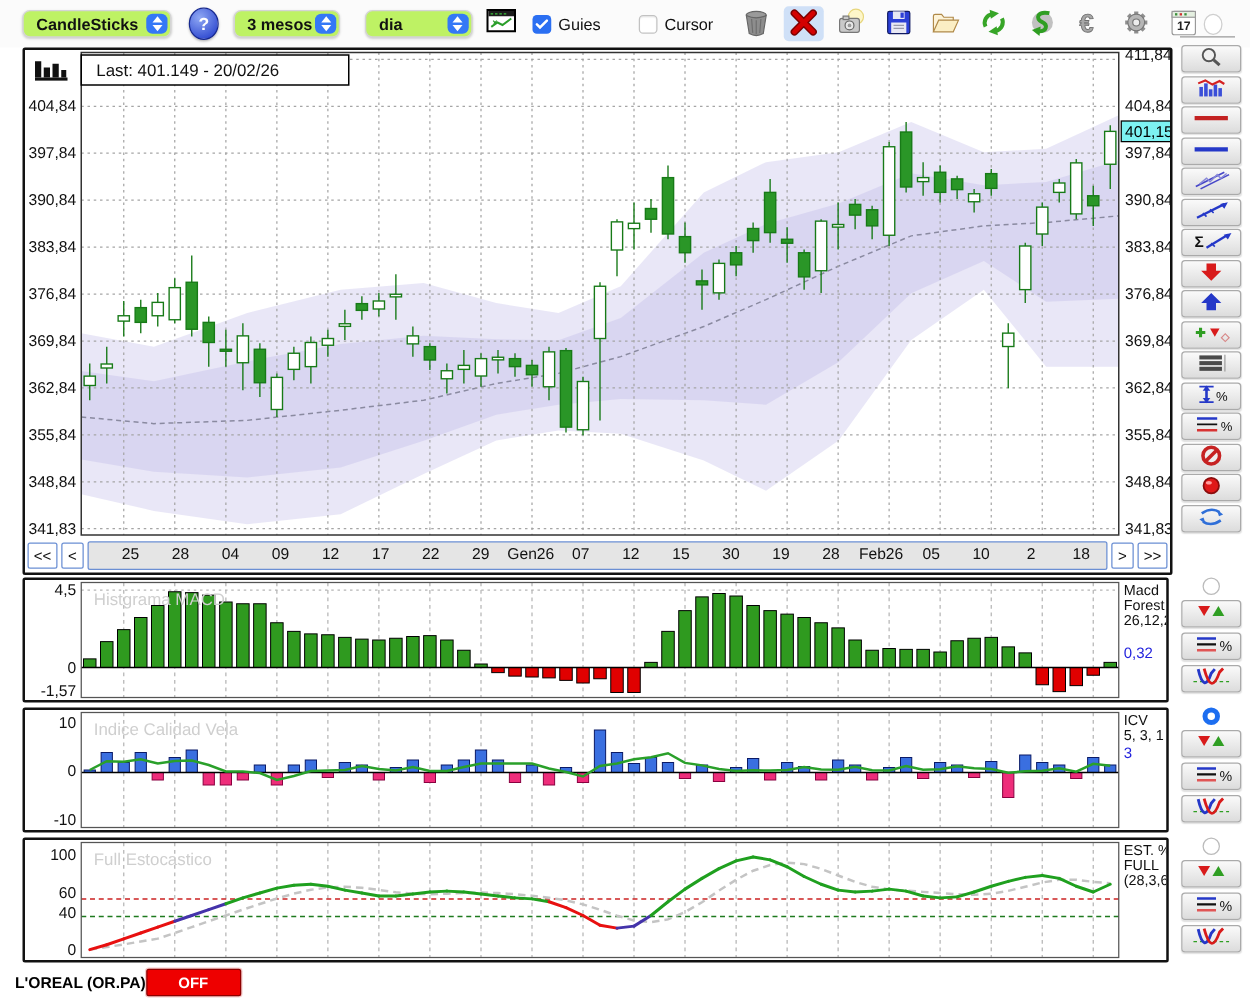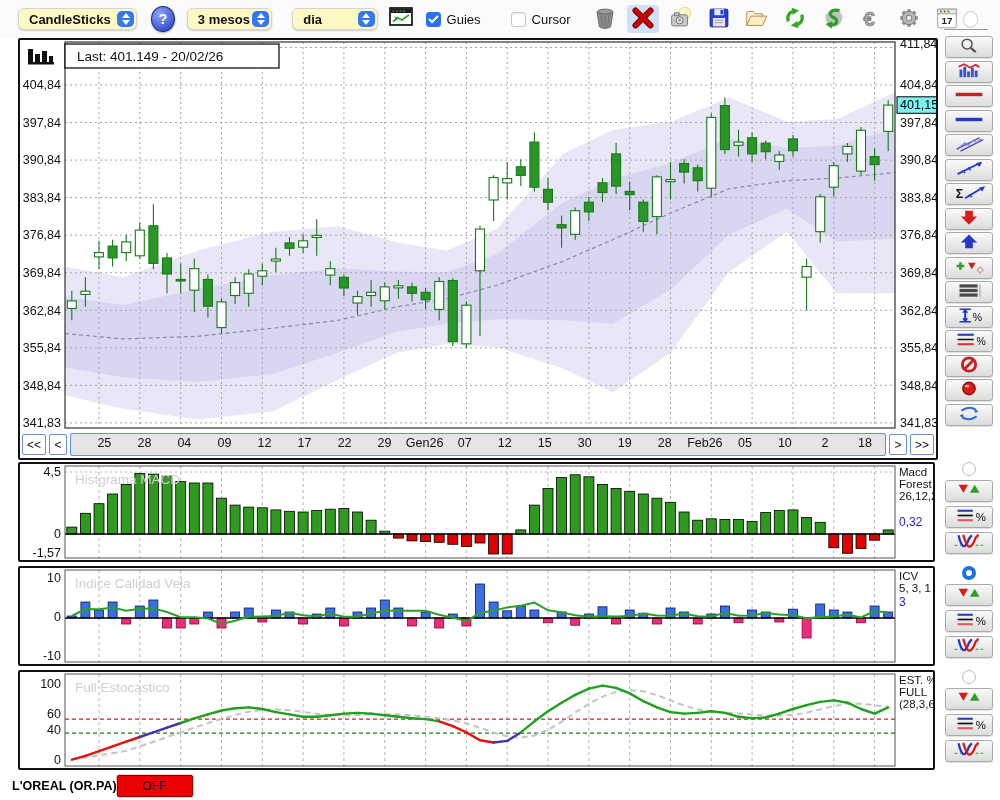--- a/index.html
+++ b/index.html
@@ -1,21 +1,21 @@
 <!DOCTYPE html>
 <html><head>
 <meta charset="utf-8">
 <style>
   html,body{margin:0;padding:0;background:#fff;}
   #app{position:relative;width:1000px;height:800px;background:#fff;overflow:hidden;
        font-family:"Liberation Sans","DejaVu Sans",sans-serif;color:#111;}
   
   #toolbar{position:absolute;left:0;top:0;width:1000px;height:38px;background:#fbfbfb;
            display:flex;align-items:center;}
-  .popup{position:relative;height:22px;background:#fef9c3;border:1px solid #d4d4d4;border-radius:6px;
+  .popup{position:relative;height:22px;background:#bef264;border:1px solid #d4d4d4;border-radius:6px;
          box-shadow:0 1px 2px rgba(0,0,0,.18);font-size:13px;font-weight:600;display:flex;
          align-items:center;padding-left:10px;box-sizing:border-box;cursor:default;}
   .popup .stepper{position:absolute;right:2px;top:2px;bottom:2px;width:17px;background:#3478f6;
                   border-radius:5px;display:flex;flex-direction:column;align-items:center;justify-content:center;gap:2px;}
   .chev-up{width:0;height:0;border-left:4px solid transparent;border-right:4px solid transparent;border-bottom:5px solid #fff;}
   .chev-dn{width:0;height:0;border-left:4px solid transparent;border-right:4px solid transparent;border-top:5px solid #fff;}
   #help-btn{width:24px;height:24px;border-radius:50%;background:radial-gradient(circle at 35% 30%,#8fa8f4,#1b35c8);
             border:1px solid #16288f;color:#fff;font-weight:bold;font-size:14px;display:flex;align-items:center;
             justify-content:center;box-shadow:0 1px 2px rgba(0,0,0,.3);}
   .cb-row{display:flex;align-items:flex-end;gap:6px;font-size:13px;}
@@ -43,21 +43,21 @@
          background:#fff;border-radius:2px;}
   .pctl{position:absolute;left:941px;width:56px;display:flex;flex-direction:column;align-items:center;gap:4px;}
   .radio{width:14px;height:14px;border-radius:50%;box-sizing:border-box;background:#fff;border:1.5px solid #bbb;}
   .radio.on{border:4.5px solid #1d6ef0;}
   
   #statusbar{position:absolute;left:4px;top:772px;width:1000px;height:28px;background:#fff;display:flex;
              align-items:center;font-size:12.5px;}
   #status-symbol{margin-left:8px;font-weight:600;color:#000;}
   #status-path{margin-left:auto;color:#1313cf;margin-right:26px;}
   #off-btn{width:74px;height:20px;margin-right:8px;background:#ee0000;border:1.5px solid #8d0000;border-radius:2px;
-           color:#0f172a;font-weight:normal;font-size:12px;display:flex;align-items:center;justify-content:center;box-shadow:0 0 0 1px #f4c9c9;}
+           color:#ffffff;font-weight:bold;font-size:12px;display:flex;align-items:center;justify-content:center;box-shadow:0 0 0 1px #f4c9c9;}
   svg text{font-family:"Liberation Sans","DejaVu Sans",sans-serif;}
 </style>
 </head>
 <body>
 
 <div id="app">
 
   <div id="toolbar">
     <div class="popup" style="margin-left:18px;width:132px;">
       <span>CandleSticks</span>

